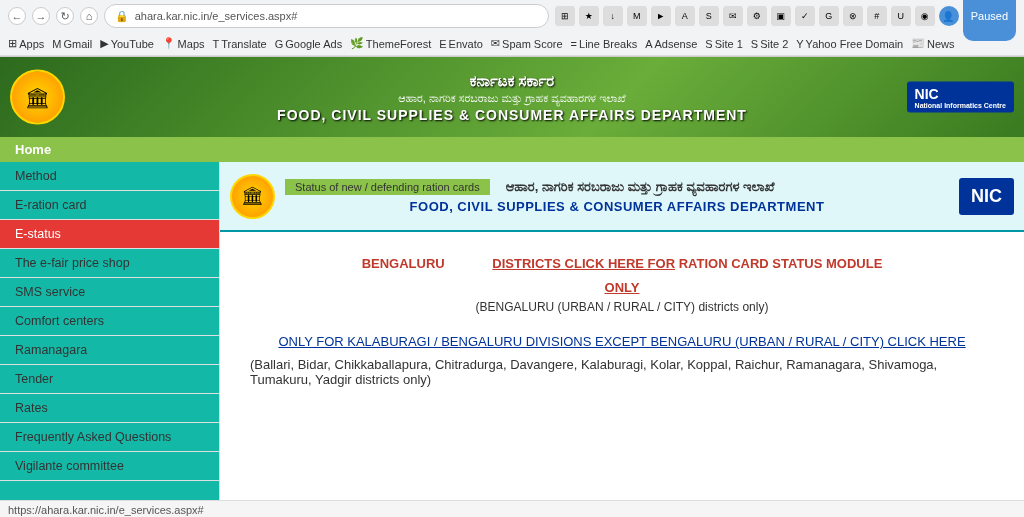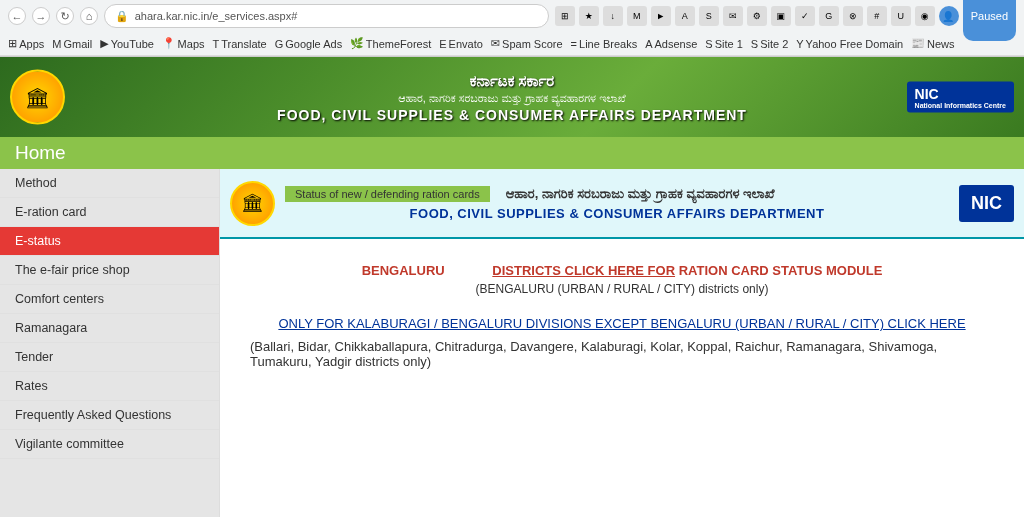--- a/index.html
+++ b/index.html
@@ -29,27 +29,27 @@
     .header-text { text-align: center; }
     .header-kannada-title { color: #fff; font-size: 15px; font-weight: bold; text-shadow: 1px 1px 2px #000; }
     .header-kannada-sub { color: #fff; font-size: 11px; margin: 2px 0; }
     .header-english { color: #fff; font-size: 14px; font-weight: bold; letter-spacing: 1px; text-shadow: 1px 1px 2px #000; }
     .nic-logo { position: absolute; right: 10px; top: 50%; transform: translateY(-50%); background: #003399; color: #fff; padding: 4px 8px; border-radius: 3px; font-size: 10px; font-weight: bold; }
     .nic-text { font-size: 14px; font-weight: bold; }
     .nic-full { font-size: 7px; display: block; }
 
     
     .main-nav { background: #8bc34a; padding: 0; }
-    .nav-home { display: inline-block; padding: 5px 15px; color: #fff; font-size: 19px; font-weight: normal; }
+    .nav-home { display: inline-block; padding: 5px 15px; color: #fff; font-size: 13px; font-weight: bold; }
 
     
     .content-wrapper { display: flex; flex: 1; overflow: hidden; }
 
     
-    .sidebar { width: 220px; min-width: 220px; background: #e5e5e5; border-right: 1px solid #ddd; overflow-y: auto; }
+    .sidebar { width: 220px; min-width: 220px; background: #14b8a6; border-right: 1px solid #ddd; overflow-y: auto; }
     .sidebar-item { padding: 7px 15px; border-bottom: 1px solid #e0e0e0; color: #333; font-size: 12.5px; cursor: pointer; }
     .sidebar-item.active { background: #e53935; color: #fff; }
 
     
     .main-content { flex: 1; overflow-y: auto; background: #fff; }
 
     
     .inner-header { background: #e0f7fa; border-bottom: 2px solid #0097a7; display: flex; align-items: center; padding: 8px 10px; gap: 10px; min-height: 70px; }
     .inner-logo-area { display: flex; align-items: center; gap: 8px; }
     .emblem-circle { width: 45px; height: 45px; border-radius: 50%; background: radial-gradient(circle, #ffd700, #ff8c00); display: flex; align-items: center; justify-content: center; font-size: 18px; border: 2px solid #ffd700; }
@@ -143,20 +143,21 @@
     <span class="nav-home">Home</span>
   </div>
 
   <div class="content-wrapper">
 
     <div class="sidebar">
       <div class="sidebar-item">Method</div>
       <div class="sidebar-item">E-ration card</div>
       <div class="sidebar-item active">E-status</div>
       <div class="sidebar-item">The e-fair price shop</div>
+      <div class="sidebar-item">SMS service</div>
       <div class="sidebar-item">Comfort centers</div>
       <div class="sidebar-item">Ramanagara</div>
       <div class="sidebar-item">Tender</div>
       <div class="sidebar-item">Rates</div>
       <div class="sidebar-item">Frequently Asked Questions</div>
       <div class="sidebar-item">Vigilante committee</div>
 
     </div>
 
     <div class="main-content">
@@ -173,26 +174,30 @@
           <div style="color:#003399; font-size:13px; font-weight:bold; letter-spacing:0.5px; text-align:center; margin-top:4px;">FOOD, CIVIL SUPPLIES &amp; CONSUMER AFFAIRS DEPARTMENT</div>
         </div>
         <div style="background:#003399; color:#fff; padding:8px 12px; border-radius:3px; font-weight:bold; font-size:18px;">NIC</div>
       </div>
 
       <div class="body-content">
         <div class="ration-link">
           <p>
             <span class="link-text">BENGALURU </span><span class="underline-link">DISTRICTS CLICK HERE FOR</span><span class="link-text"> RATION CARD STATUS MODULE</span>
           </p>
+          <span class="only-text">ONLY</span>
           <span class="urban-text">(BENGALURU (URBAN / RURAL / CITY) districts only)</span>
         </div>
 
         <div class="kalaburagi-section">
           <a class="kalaburagi-link">ONLY FOR KALABURAGI / BENGALURU DIVISIONS EXCEPT BENGALURU (URBAN / RURAL / CITY) CLICK HERE</a>
           <div class="districts-text">(Ballari, Bidar, Chikkaballapura, Chitradurga, Davangere, Kalaburagi, Kolar, Koppal, Raichur, Ramanagara, Shivamoga, Tumakuru, Yadgir districts only)</div>
         </div>
       </div>
 
     </div>
   </div>
 
+  <div class="status-bar">
+    <span>https://ahara.kar.nic.in/e_services.aspx#</span>
+  </div>
 
 </div>
 
 </body></html>

